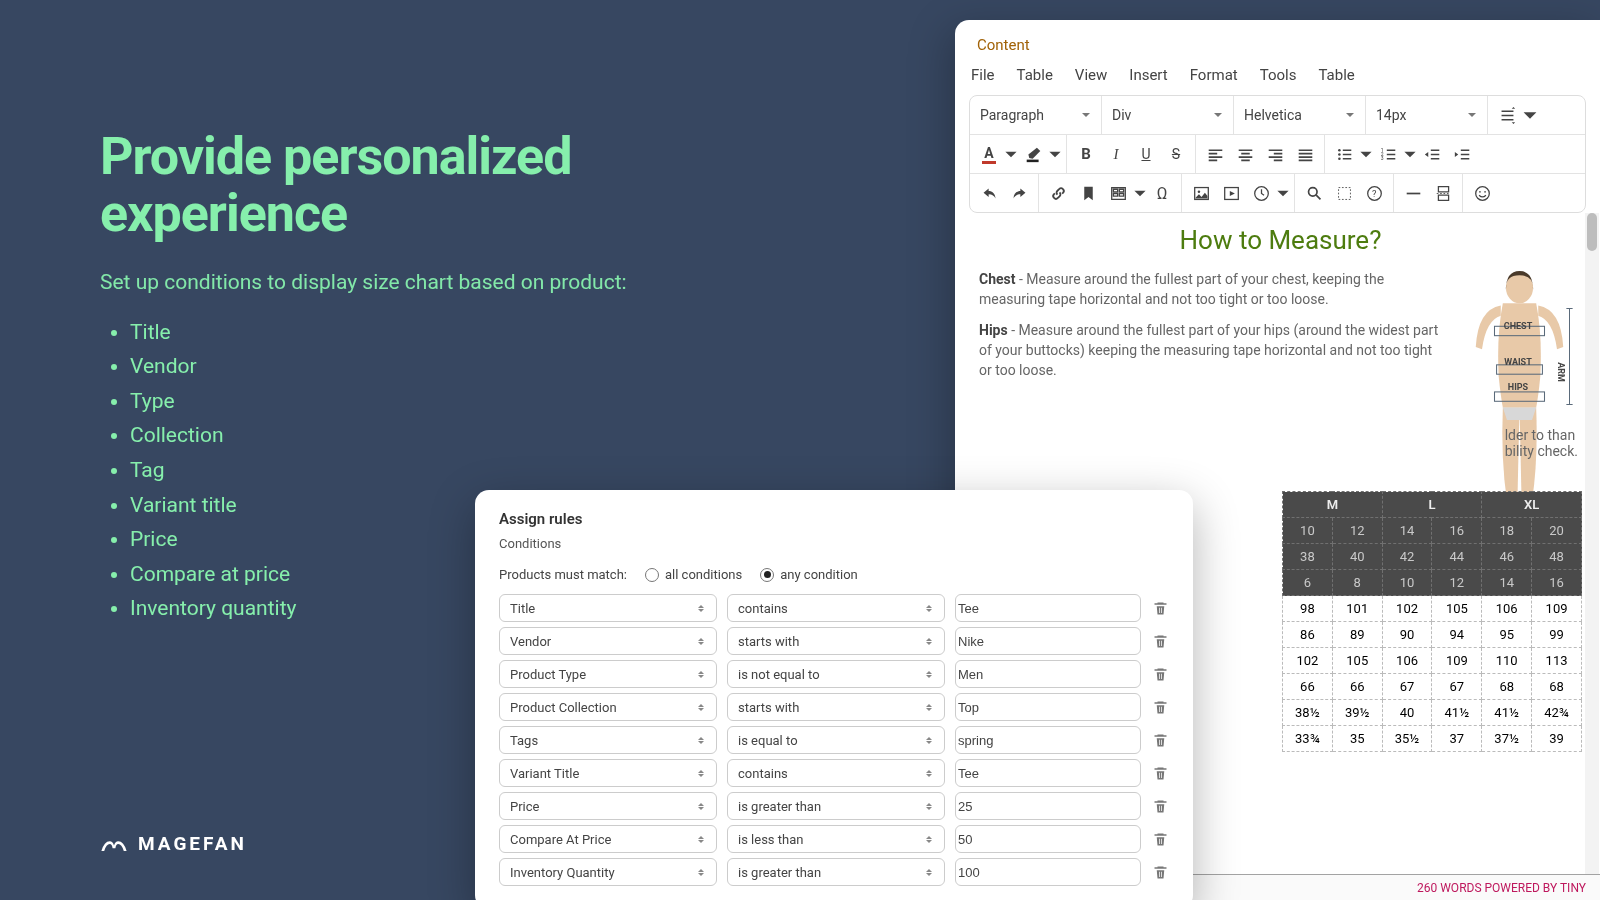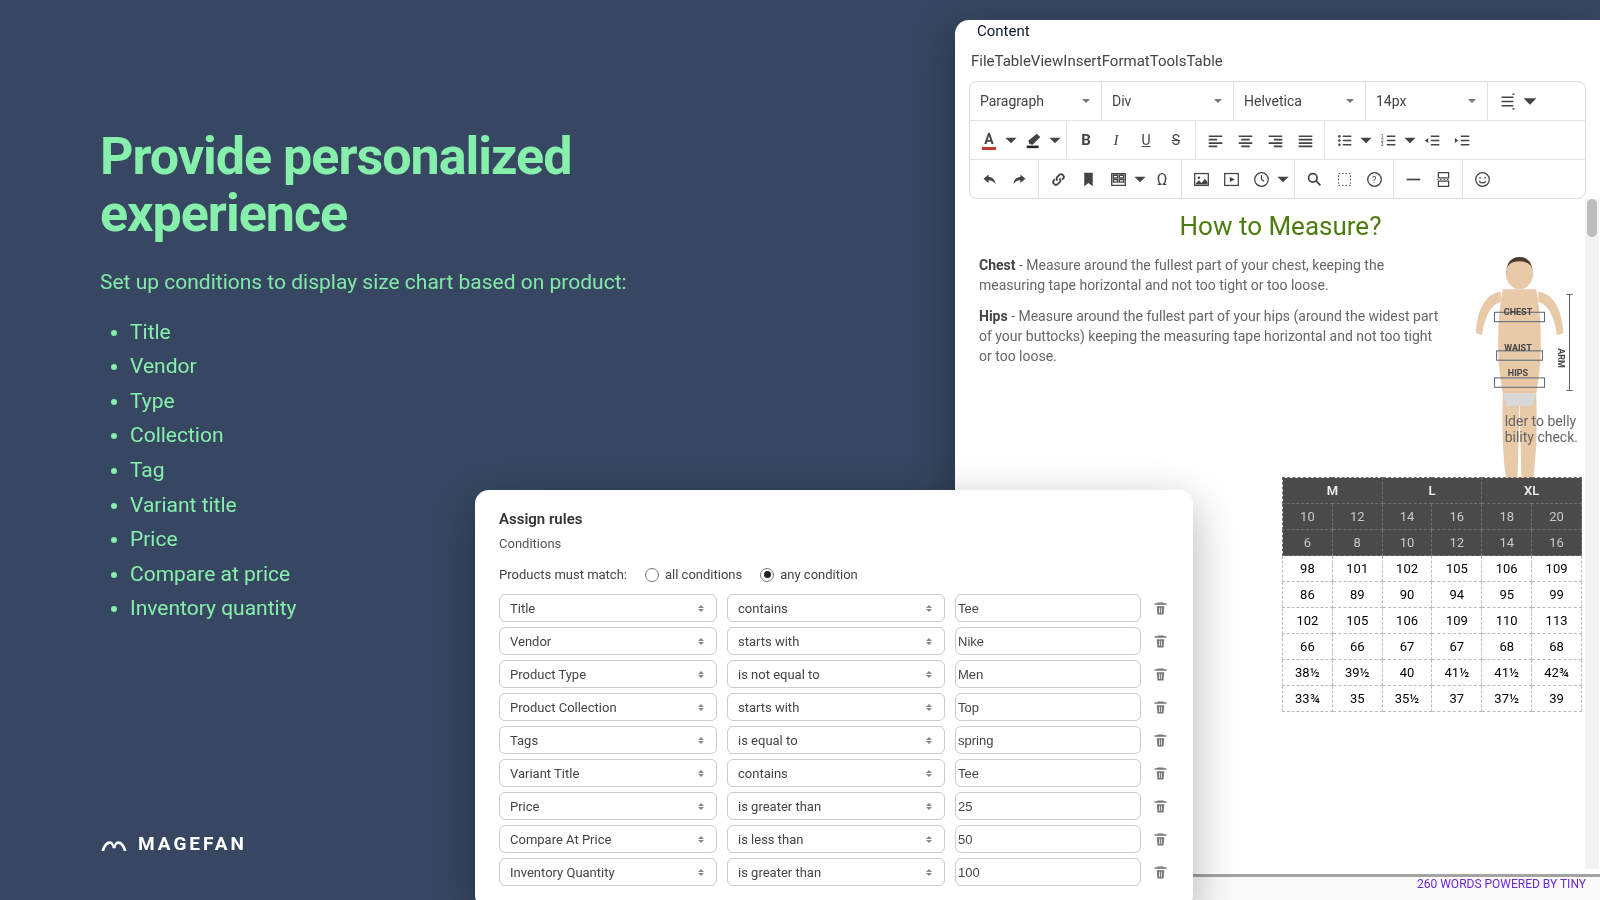--- a/index.html
+++ b/index.html
@@ -7,22 +7,22 @@
 .bg{position:absolute;inset:0;background:#374761}
 .hero{position:absolute;left:100px;top:128px;color:#86efac;width:600px}
 .hero h1{font-size:52px;font-weight:700;line-height:1.1;letter-spacing:-1px}
 .hero .sub{font-size:21px;margin-top:26px;line-height:1.4;font-weight:400;opacity:.96}
 .hero ul{margin-top:18px;padding-left:30px;font-size:21px;line-height:1.55}
 .hero li{margin-bottom:2px}
 .logo{position:absolute;left:100px;bottom:45px;color:#fff;font-size:19px;font-weight:700;letter-spacing:3px;display:flex;align-items:center;gap:10px}
 .logo svg{width:28px;height:20px}
 
 .editor{position:absolute;right:0;top:20px;width:645px;height:880px;background:#fff;border-radius:14px 0 0 0;box-shadow:-6px 10px 40px rgba(0,0,0,.25);overflow:hidden}
-.editor .lbl{font-size:15px;color:#0f172a;padding:2px 22px 6px}
-.menubar{display:flex;padding:6px 16px 10px;font-size:15px;color:#444;border-bottom:1px solid transparent}
+.editor .lbl{font-size:15px;color:#a16207;padding:16px 22px 6px}
+.menubar{display:flex;gap:22px;padding:6px 16px 10px;font-size:15px;color:#444;border-bottom:1px solid transparent}
 .menubar span{cursor:pointer}
 .toolbar{border:1px solid #ddd;margin:0 14px;border-radius:8px}
 .trow{display:flex;align-items:center;border-bottom:1px solid #e3e3e3;min-height:38px}
 .trow:last-child{border-bottom:none}
 .sel{display:flex;align-items:center;justify-content:space-between;padding:0 10px;border-right:1px solid #e3e3e3;height:38px;font-size:14px;color:#444}
 .sel svg{width:10px;height:10px;fill:#777}
 .tgrp{display:flex;align-items:center;border-right:1px solid #e3e3e3;height:38px;padding:0 4px}
 .tgrp:last-child{border-right:none}
 .tbtn{width:30px;height:30px;display:flex;align-items:center;justify-content:center;color:#444;cursor:pointer}
 .tbtn svg{width:17px;height:17px;fill:currentColor}
@@ -33,21 +33,21 @@
 .measure-txt p{margin-bottom:10px}
 .measure-txt b{color:#444}
 .body-fig{width:125px;flex-shrink:0;position:relative}
 .body-fig svg{width:100%}
 .body-label{position:absolute;font-size:9px;color:#444;font-weight:700;text-align:center;width:46px}
 .sizetable{margin-top:18px}
 .sizetable table{border-collapse:collapse;width:100%;font-size:13px}
 .sizetable th,.sizetable td{border:1px dashed #bbb;padding:5px 8px;text-align:center}
 .sizetable thead th{background:#4a4a4a;color:#ededed;font-weight:600;border:1px dashed #707070}
 .sizetable .dark td{background:#4a4a4a;color:#c9c9c9;border:1px dashed #707070}
-.statusbar{position:absolute;bottom:0;left:0;right:0;height:26px;display:flex;align-items:flex-start;justify-content:space-between;padding:0 14px;font-size:12px;color:#6d28d9;background:#fafafa;border-top:3px solid #a3a3a3}
+.statusbar{position:absolute;bottom:0;left:0;right:0;height:26px;display:flex;align-items:center;justify-content:space-between;padding:0 14px;font-size:12px;color:#be185d;background:#fafafa;border-top:1px solid #a3a3a3}
 .scroll-thumb{position:absolute;top:0;width:10px;height:38px;background:#bdbdbd;border-radius:5px;left:2px}
 
 .rules{position:absolute;left:475px;top:490px;width:718px;background:#fff;border-radius:14px;box-shadow:0 14px 46px rgba(0,0,0,.3);padding:20px 24px 18px}
 .rules h3{font-size:15px;font-weight:600;color:#333;margin-bottom:8px}
 .rules h4{font-size:13px;font-weight:400;color:#555;margin-bottom:16px}
 .match-row{display:flex;align-items:center;gap:18px;font-size:13px;color:#444;margin-bottom:12px}
 .radio{display:flex;align-items:center;gap:6px;cursor:pointer}
 .radio .dot{width:14px;height:14px;border:1.5px solid #777;border-radius:50%;display:flex;align-items:center;justify-content:center}
 .radio .dot .fill{width:7px;height:7px;background:#222;border-radius:50%}
 .cond-row{display:flex;gap:10px;align-items:center;margin-bottom:5px}
@@ -373,40 +373,48 @@
           <line x1="108" y1="38" x2="108" y2="130" stroke="#5a6a7a"></line>
           <path d="M105 38h6M105 130h6" stroke="#5a6a7a"></path>
         </svg>
         <div class="body-label" style="top:52px;left:38px">CHEST</div>
         <div class="body-label" style="top:88px;left:38px">WAIST</div>
         <div class="body-label" style="top:113px;left:38px">HIPS</div>
         <div class="body-label" style="top:75px;left:104px;transform:rotate(90deg);transform-origin:left">ARM</div>
       </div>
     </div>
     <div style="position:absolute;right:22px;top:214px;font-size:14px;color:#666;text-align:left">
-      <div>lder to belly</div>
+      <div>lder to than</div>
       <div>bility check.</div>
     </div>
     <div class="sizetable" style="position:absolute;right:18px;top:260px;width:300px">
       <table id="sztbl">
           <thead>
             <tr>
               <th colspan="2">M</th>
               <th colspan="2">L</th>
               <th colspan="2">XL</th>
             </tr>
           </thead>
           <tbody>
             <tr class="dark">
               <td>10</td>
               <td>12</td>
               <td>14</td>
               <td>16</td>
               <td>18</td>
               <td>20</td>
+            </tr>
+            <tr class="dark">
+              <td>38</td>
+              <td>40</td>
+              <td>42</td>
+              <td>44</td>
+              <td>46</td>
+              <td>48</td>
             </tr>
             <tr class="dark">
               <td>6</td>
               <td>8</td>
               <td>10</td>
               <td>12</td>
               <td>14</td>
               <td>16</td>
             </tr>
             <tr>

